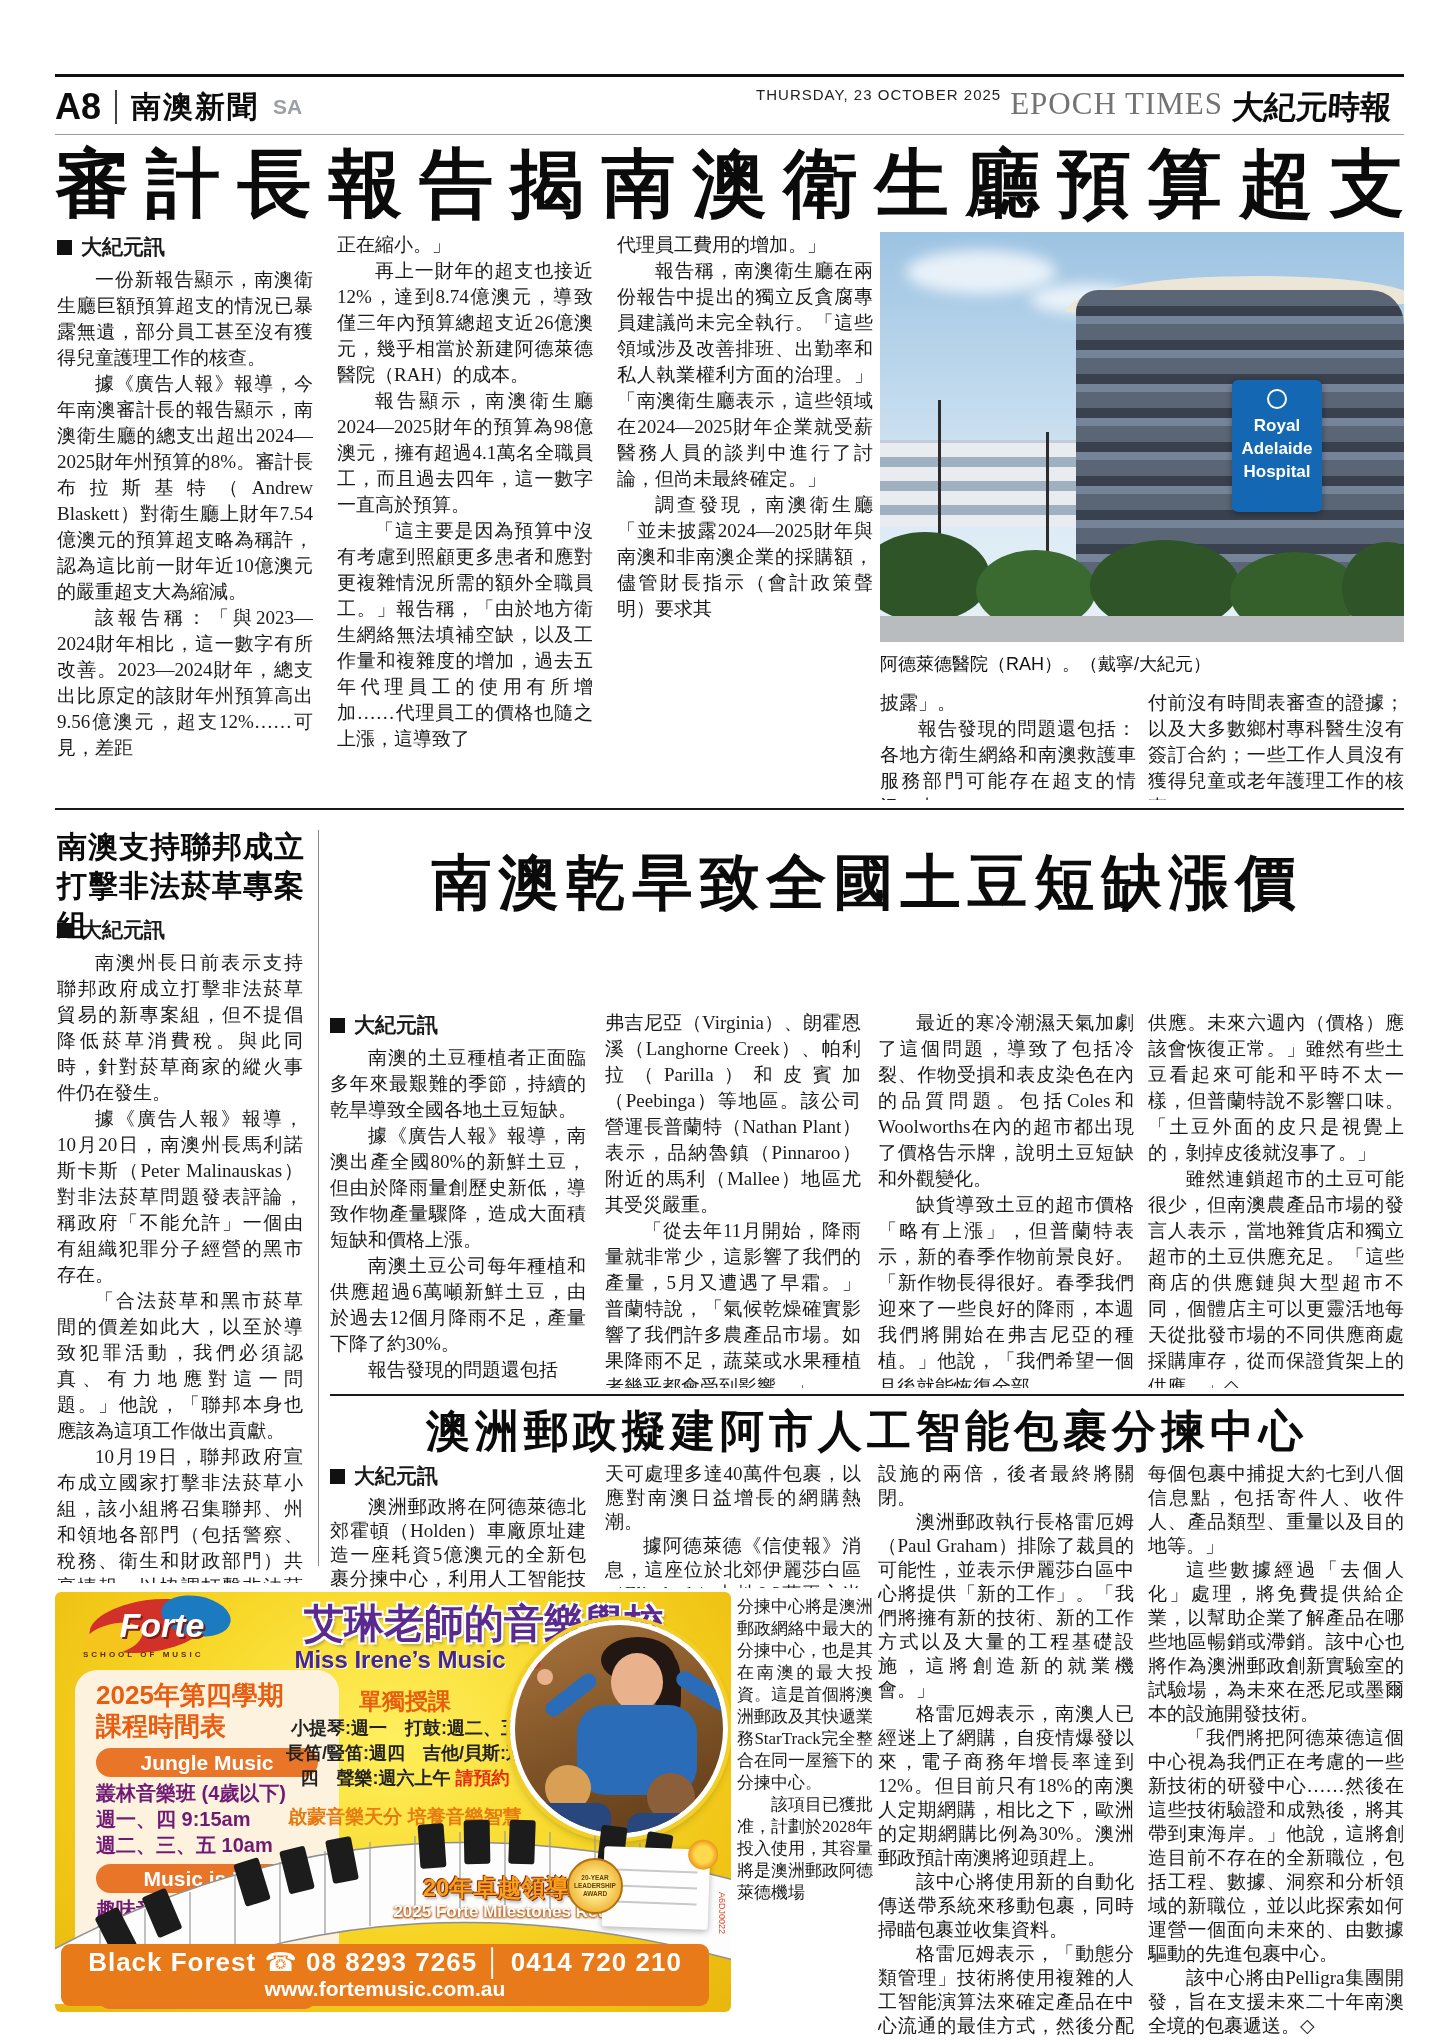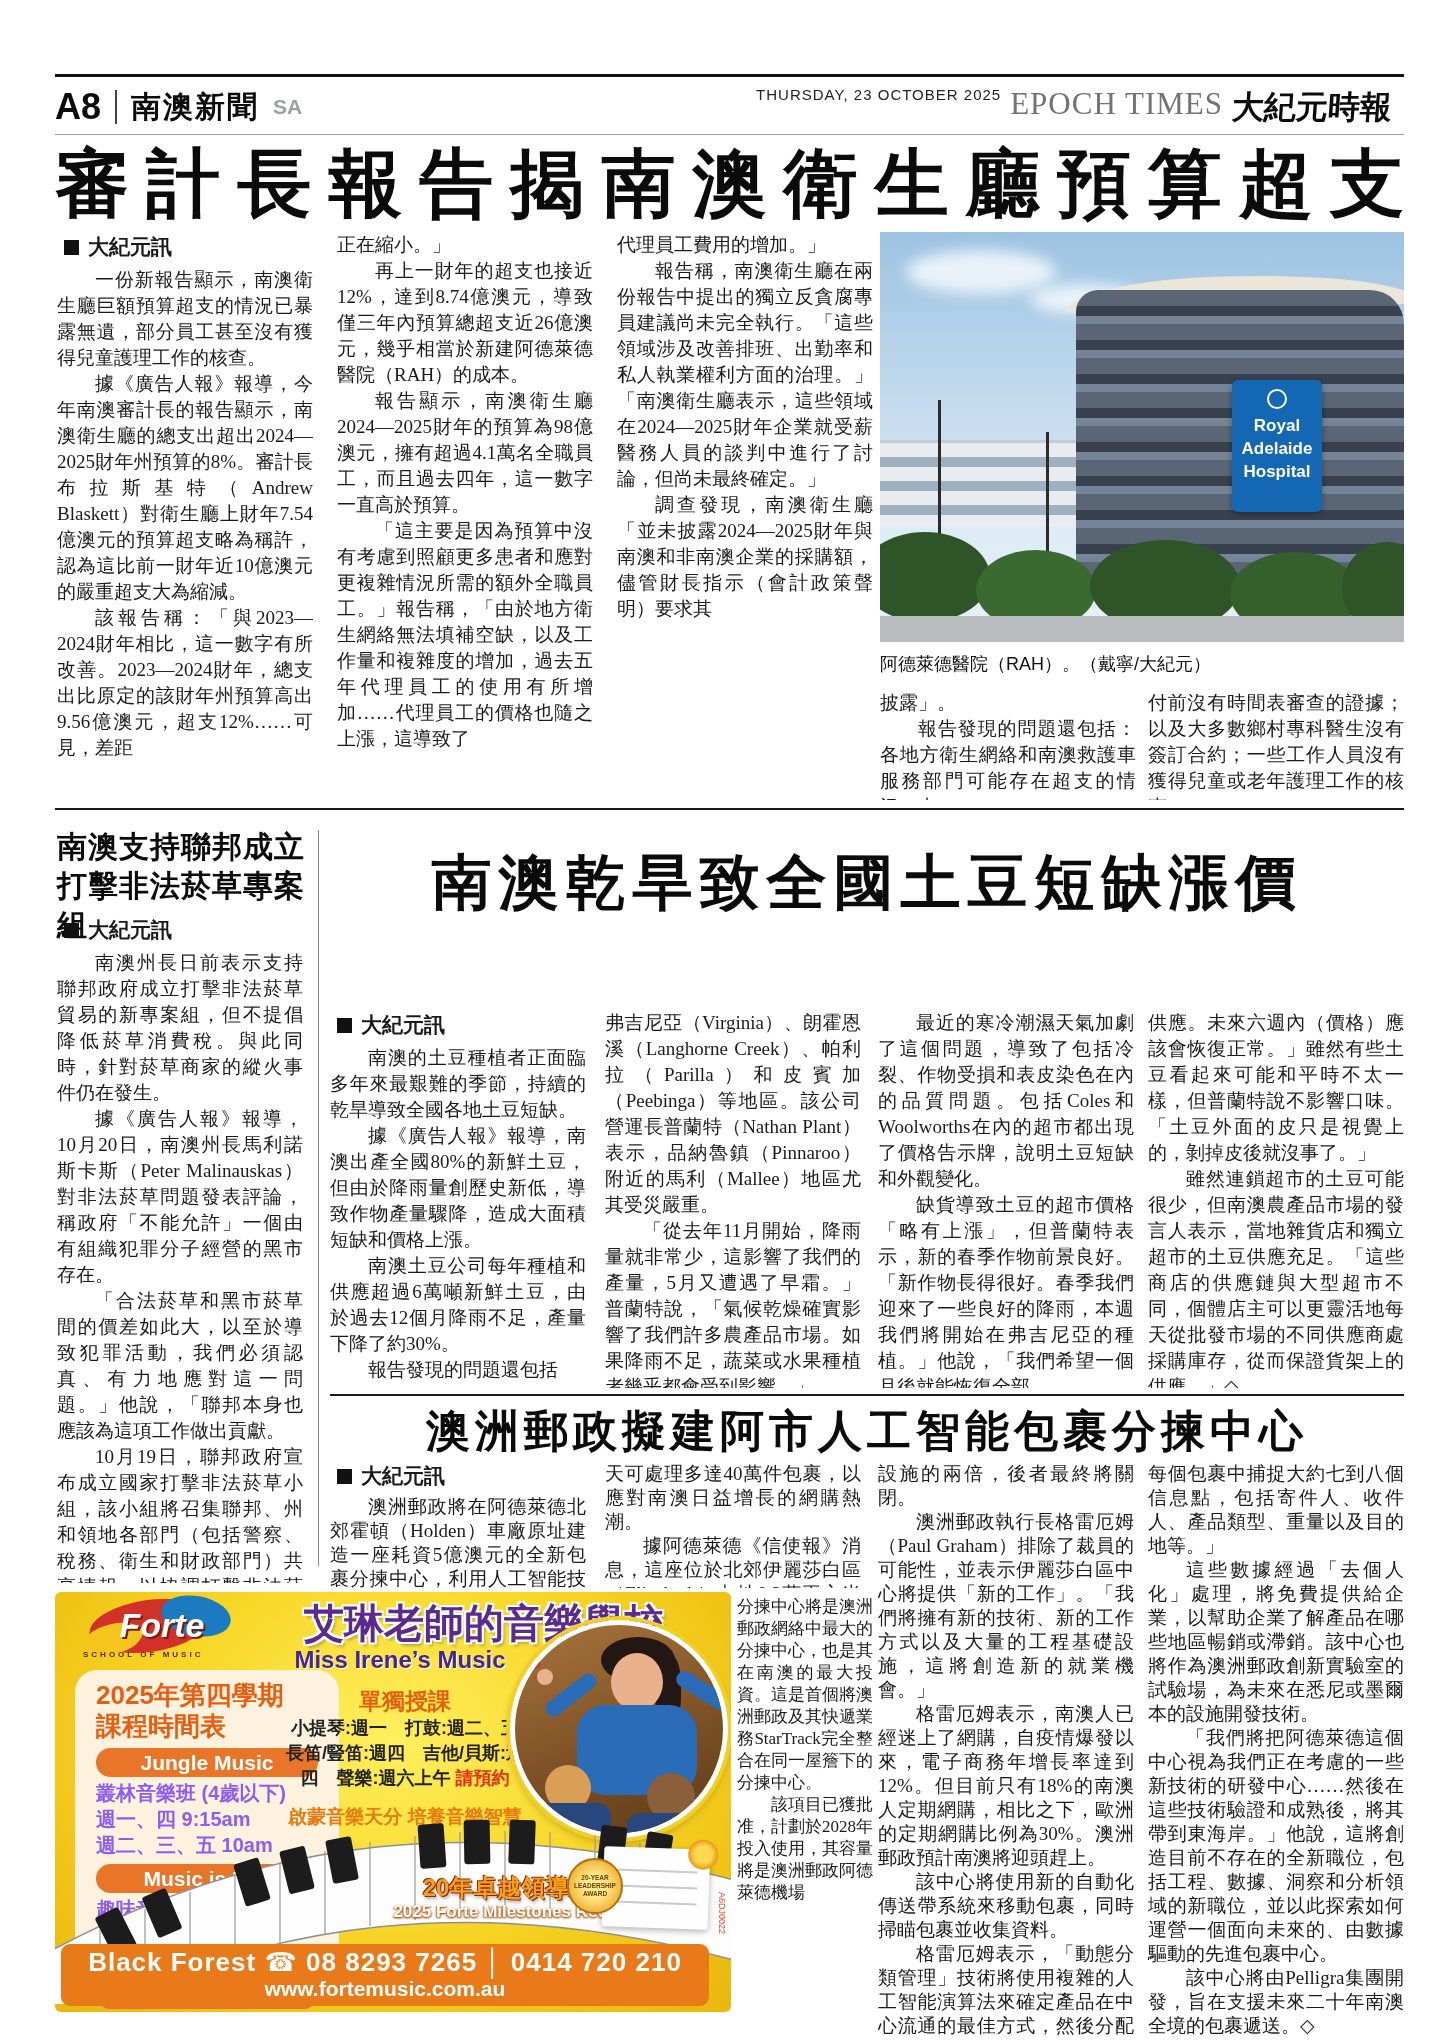--- a/index.html
+++ b/index.html
@@ -26,21 +26,21 @@
   #hl-potato{left:330px;top:850px;width:1074px;font-size:60px;line-height:66px;
            text-align:center;letter-spacing:7px;}
   #hl-post{left:330px;top:1406px;width:1074px;font-size:44px;line-height:50px;
            text-align:center;letter-spacing:5px;}
   #tob-title{left:57px;top:827px;width:258px;font-size:30px;line-height:39px;letter-spacing:1px;}
   
   .col{position:absolute;width:256px;font-size:19px;line-height:26px;text-align:justify;overflow:hidden;}
   .para{margin:0;text-indent:2em;}
   .para.cont{text-indent:0;}
   .byline{display:flex;align-items:center;font-family:"Liberation Sans","DejaVu Sans",sans-serif;
-          font-weight:700;font-size:21px;margin:2px 7px 7px;}
+          font-weight:700;font-size:21px;margin:2px 0 7px;}
   .sq{display:inline-block;width:15px;height:15px;background:#111;margin-right:9px;flex:0 0 auto;}
   .divider{background:#1a1a1a;height:2px;}
   .vrule{background:#8a8a8a;width:1px;}
   .a3col{line-height:24px;}
   #post-c2b{font-size:17px;line-height:22px;}
   
   #photo{left:880px;top:232px;width:524px;height:410px;overflow:hidden;background:linear-gradient(#9dc3e2,#dcebf6 70%,#e8f1f8);}
   .cloud{position:absolute;background:#fff;opacity:.75;border-radius:50%;filter:blur(7px);}
   #ph-lowbld{position:absolute;left:0;top:208px;width:210px;height:84px;background:#e8ecf0;
              border-top:3px solid #c4ccd6;}
@@ -74,21 +74,21 @@
   #ad-title-zh{position:absolute;left:188px;top:4px;width:482px;text-align:center;
       font-size:40px;font-weight:900;color:#5b2a8e;
       text-shadow:-2px -2px 0 #fff,2px -2px 0 #fff,-2px 2px 0 #fff,2px 2px 0 #fff,3px 4px 3px rgba(0,0,0,.25);}
   #ad-title-en{position:absolute;left:205px;top:54px;width:280px;text-align:center;
       font-size:24px;font-weight:900;color:#46278f;text-shadow:1px 1px 0 #fff;}
   #ad-panel{position:absolute;left:20px;top:78px;width:264px;height:300px;background:#fdf2dd;
       border-radius:22px;padding:10px 21px;box-sizing:border-box;}
   .term-title{font-size:26px;line-height:31px;font-weight:900;color:#e85d10;}
   .pill{margin:6px auto 3px;background:#e87528;color:#fff;font-weight:800;font-size:21px;
       line-height:27px;text-align:center;border-radius:16px;padding:1px 10px;}
-  .sched{font-size:20px;line-height:26px;font-weight:800;color:#8b5cf6;}
+  .sched{font-size:20px;line-height:26px;font-weight:800;color:#701a75;}
   #ad-private-title{position:absolute;left:240px;top:94px;width:220px;text-align:center;
       font-size:23px;font-weight:900;color:#e85d10;}
   #ad-lessons{position:absolute;left:212px;top:124px;width:276px;text-align:center;
       font-size:18px;line-height:25px;font-weight:800;color:#222;}
   #ad-lessons .red{color:#e82c12;}
   #ad-slogan{position:absolute;left:212px;top:212px;width:276px;text-align:center;
       font-size:19px;font-weight:900;color:#e87b10;}
   #ad-circle{position:absolute;left:455px;top:28px;width:208px;height:208px;border-radius:50%;
       border:5px solid #fff;box-shadow:0 0 0 4px #f3cf25,0 4px 10px rgba(0,0,0,.3);overflow:hidden;
       background:linear-gradient(160deg,#a9743d 0%,#7d5226 55%,#5e3b18 100%);}

